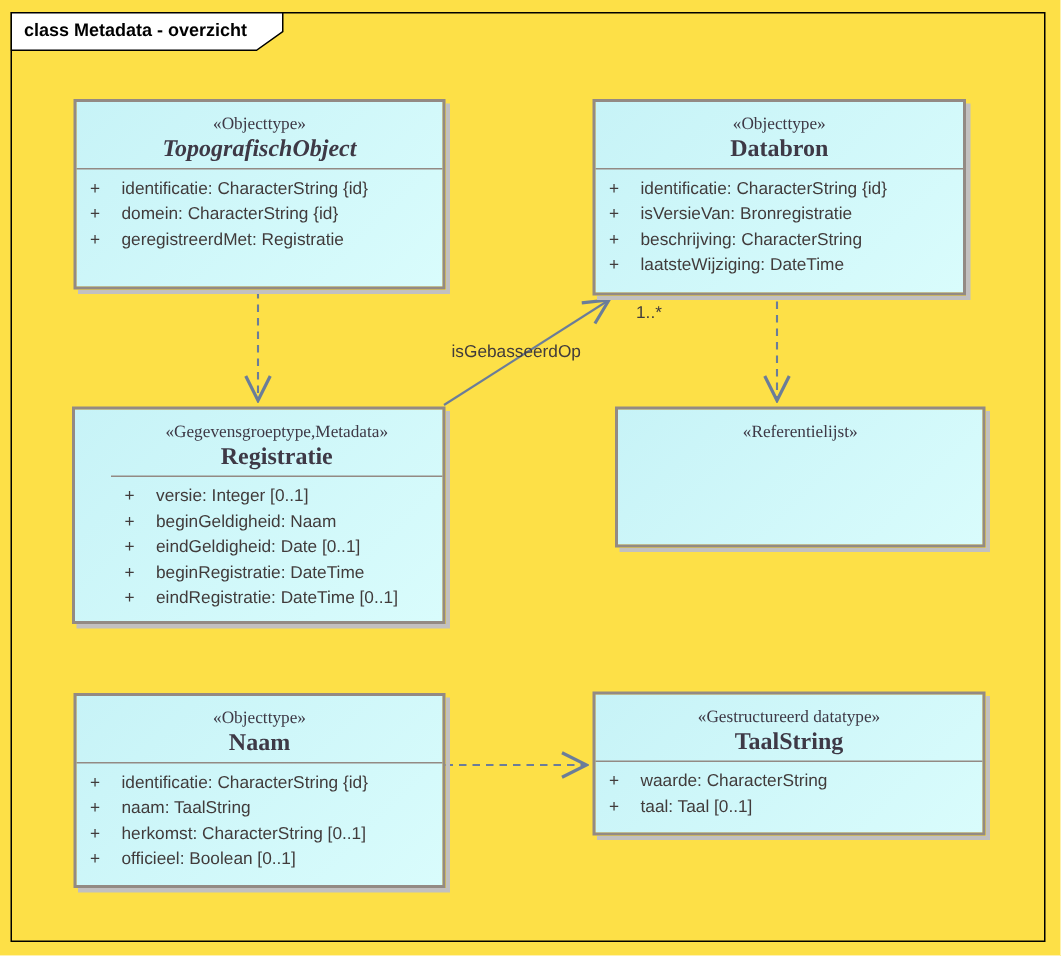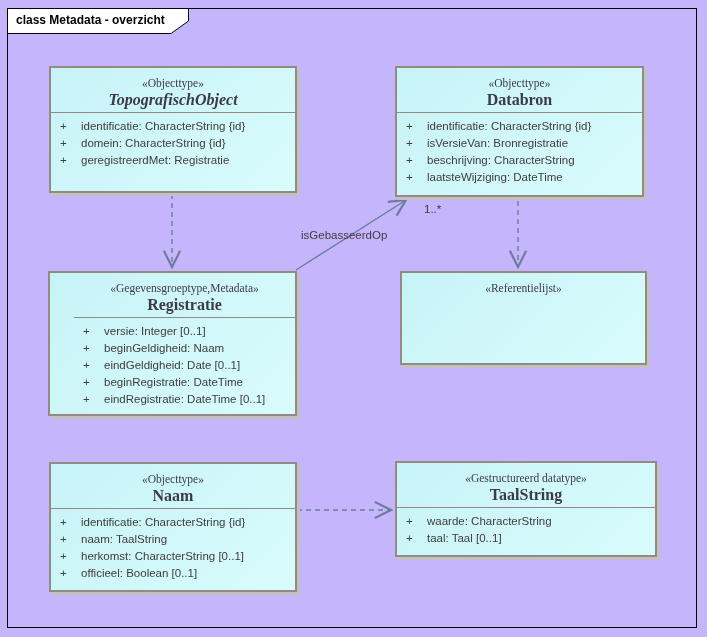--- a/index.html
+++ b/index.html
@@ -1,17 +1,17 @@
 <!DOCTYPE html>
 <html><head>
 <meta charset="utf-8">
 <style>
   html,body { margin:0; padding:0; background:#ffffff; }
   #canvas {
-    position:relative; width:707px; height:637px; background:#c4b5fd;
+    position:relative; width:707px; height:637px; background:#fde047;
     font-family:"Liberation Sans", sans-serif; overflow:hidden;
   }
 
   
   .frame {
     position:absolute; left:7px; top:8px; width:690px; height:620px;
     border:1px solid #000000; box-sizing:border-box;
   }
   .frame-tab-svg { position:absolute; left:7px; top:8px; }
   .frame-title {
@@ -135,21 +135,21 @@
         <span class="attr-vis">+</span>
         <span>beginRegistratie: DateTime</span>
       </div>
       <div class="attr-row">
         <span class="attr-vis">+</span>
         <span>eindRegistratie: DateTime [0..1]</span>
       </div>
     </div>
   </div>
 
-  <div class="uml-class" style="left:400px; top:271px; width:247px; height:94px;">
+  <div class="uml-class" style="left:410px; top:271px; width:247px; height:94px;">
     <div class="class-header">
       <span class="stereotype">«Referentielijst»</span>
     </div>
   </div>
 
   <div class="uml-class" style="left:49px; top:462px; width:248px; height:130px;">
     <div class="class-header divider">
       <span class="stereotype">«Objecttype»</span>
       <span class="class-name">Naam</span>
     </div>

